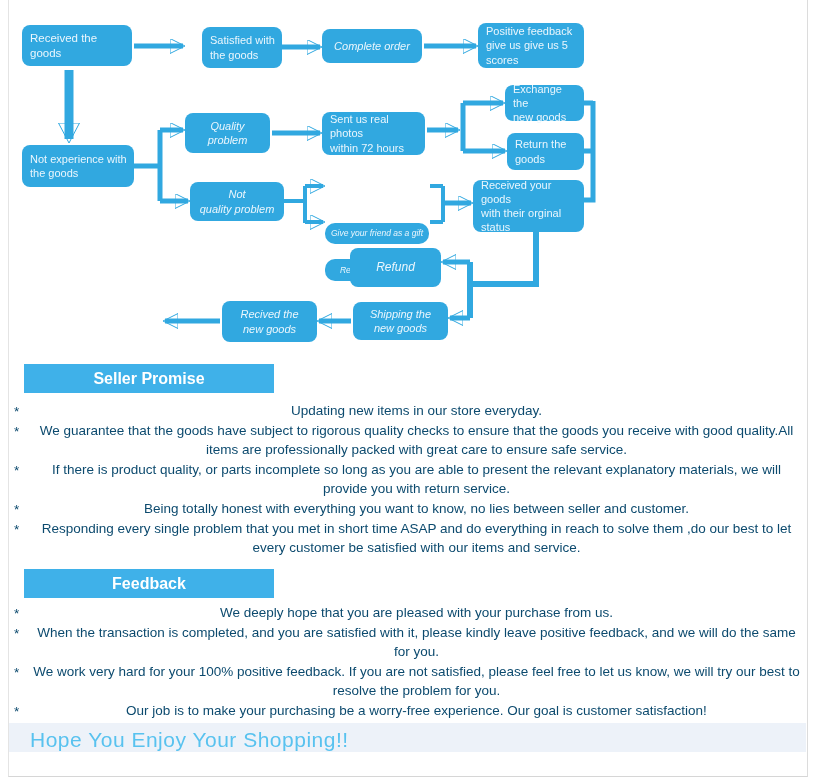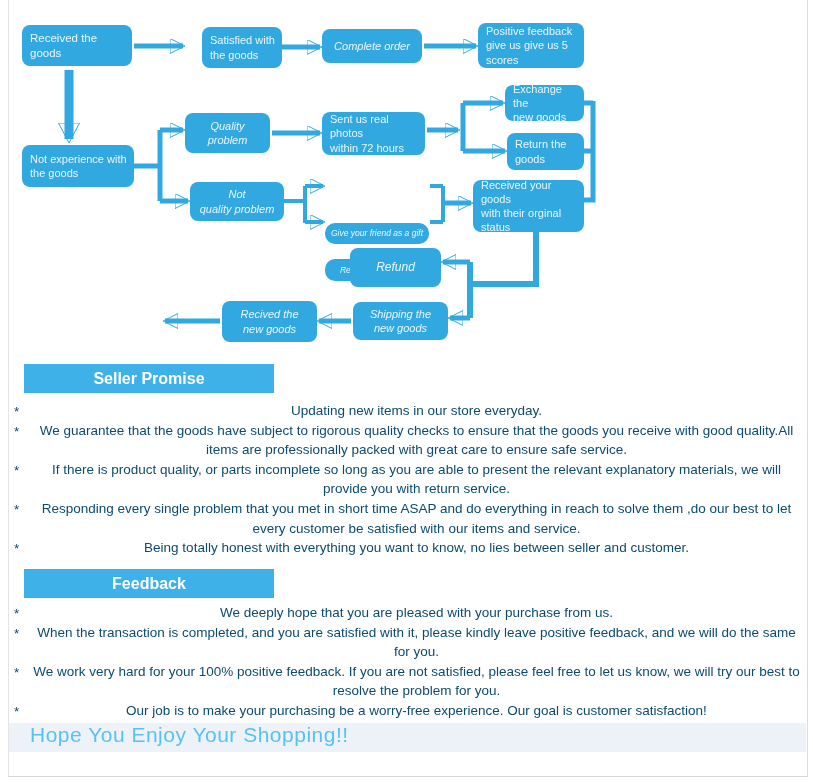--- a/index.html
+++ b/index.html
@@ -39,21 +39,21 @@
   }
   .bullets{
     position:absolute;left:8px;width:792px;margin:0;padding:0;list-style:none;
     color:#0c4a6e;font-size:13.5px;line-height:19.6px;text-align:center;
   }
   .bullets li{position:relative;padding-left:25px;margin:0;}
   .bullets li::before{content:"*";position:absolute;left:6px;top:1px;}
   
   .footer-band{
     position:absolute;left:9px;top:723px;width:797px;height:29px;background:#edf2f9;
-    display:flex;align-items:flex-start;
+    display:flex;align-items:flex-end;
   }
   .footer-band span{color:#58c2ef;font-size:21px;padding-left:21px;letter-spacing:0.5px;}
 </style>
 </head>
 <body>
 
 <div class="page">
   <div class="frame"></div>
 
   <div class="flowchart">
@@ -120,22 +120,22 @@
 new goods</div>
     <div class="fc-box ctr s10" style="left:353px;top:302px;width:95px;height:38px">Shipping the
 new goods</div>
   </div>
 
   <div class="sec-bar" style="top:364px">Seller Promise</div>
   <ul class="bullets" style="top:401px">
     <li>Updating new items in our store everyday.</li>
     <li>We guarantee that the goods have subject to rigorous quality checks to ensure that the goods you receive with good quality.All items are professionally packed with great care to ensure safe service.</li>
     <li>If there is product quality, or parts incomplete so long as you are able to present the relevant explanatory materials, we will provide you with return service.</li>
+    <li>Being totally honest with everything you want to know, no lies between seller and customer.</li>
     <li>Responding every single problem that you met in short time ASAP and do everything in reach to solve them ,do our best to let every customer be satisfied with our items and service.</li>
-    <li>Being totally honest with everything you want to know, no lies between seller and customer.</li>
   </ul>
 
   <div class="sec-bar" style="top:569px">Feedback</div>
   <ul class="bullets" style="top:603px">
     <li>We deeply hope that you are pleased with your purchase from us.</li>
     <li>When the transaction is completed, and you are satisfied with it, please kindly leave positive feedback, and we will do the same for you.</li>
     <li>We work very hard for your 100% positive feedback. If you are not satisfied, please feel free to let us know, we will try our best to resolve the problem for you.</li>
     <li>Our job is to make your purchasing be a worry-free experience. Our goal is customer satisfaction!</li>
   </ul>
 

